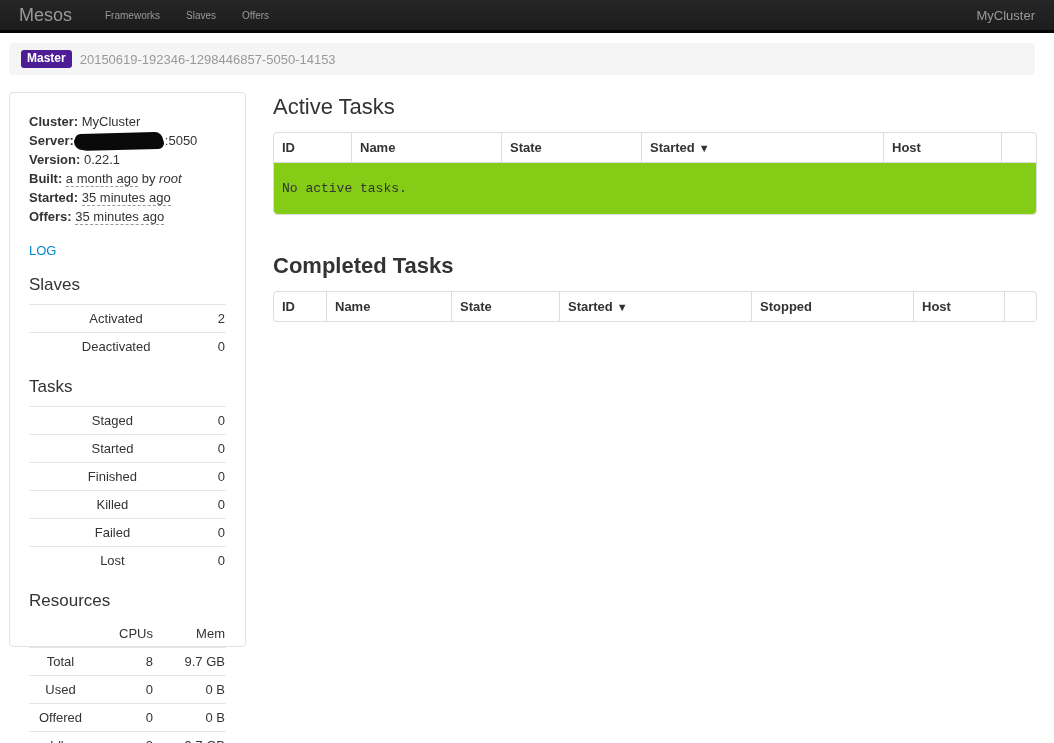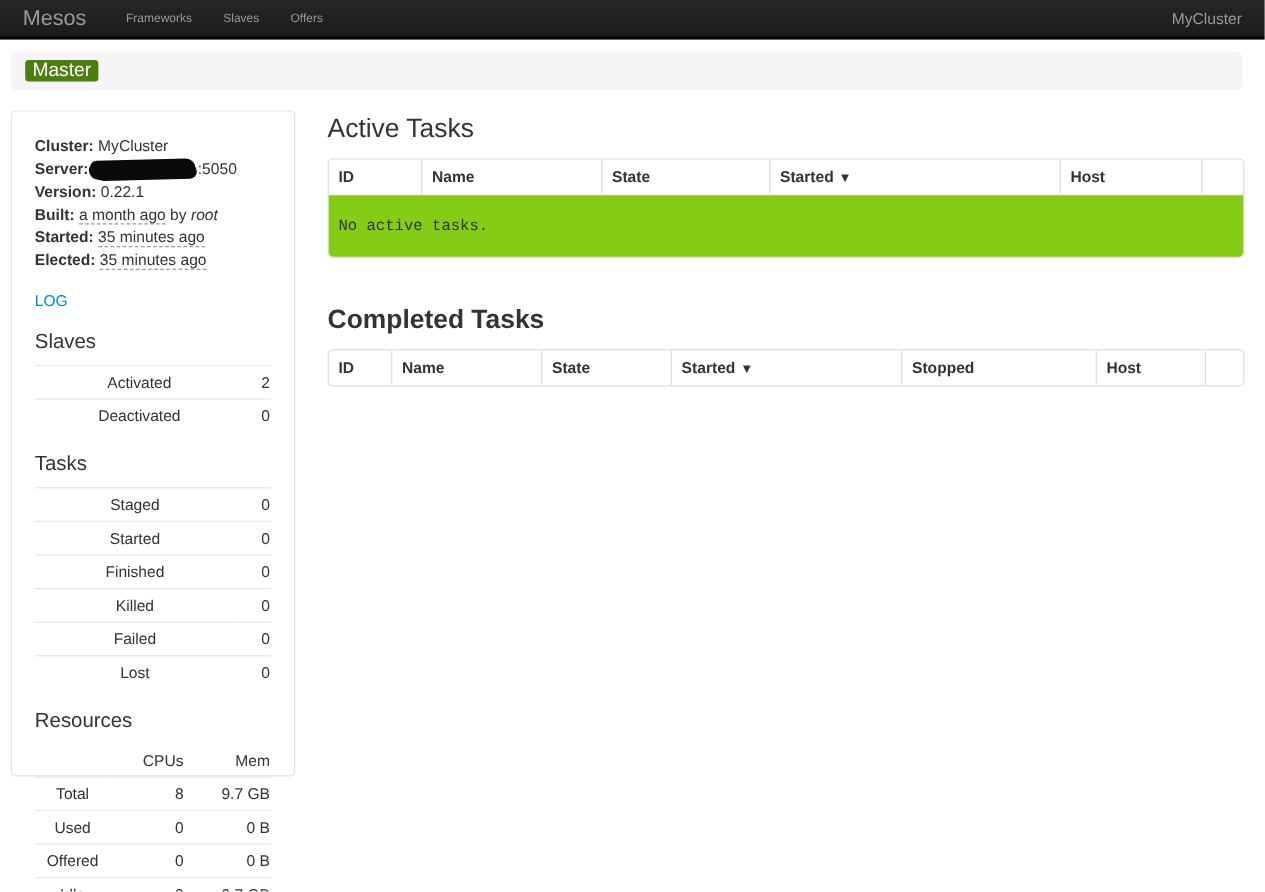--- a/index.html
+++ b/index.html
@@ -34,23 +34,23 @@
   
   .breadcrumb {
     margin: 10px 19px 0 9px;
     background: #f5f5f5;
     border-radius: 4px;
     padding: 7px 12px;
     color: #999999;
     display: flex; align-items: center;
   }
   .badge {
-    background: #4d7c0f; color: #ffffff;
+    background: #4c1d95; color: #ffffff;
     border-radius: 3px; padding: 2px 6px 3px;
-    font-size: 16px; font-weight: normal;
+    font-size: 12px; font-weight: bold;
     margin-right: 8px; line-height: 13px;
   }
 
   
   .layout { display: flex; margin: 17px 19px 0 9px; }
 
   
   .sidebar {
     width: 237px; min-width: 237px; height: 555px;
     border: 1px solid #e3e3e3; border-radius: 4px;
@@ -117,20 +117,21 @@
 <div class="navbar">
   <a class="brand">Mesos</a>
   <a class="nav-link">Frameworks</a>
   <a class="nav-link">Slaves</a>
   <a class="nav-link">Offers</a>
   <span class="nav-right">MyCluster</span>
 </div>
 
 <div class="breadcrumb">
   <span class="badge">Master</span>
+  <span>20150619-192346-1298446857-5050-14153</span>
 </div>
 
 <div class="layout">
 
   <div class="sidebar">
 
     <div class="info-line">
       <span class="info-label">Cluster:</span>
       <span>MyCluster</span>
     </div>
@@ -145,21 +146,21 @@
       <span class="info-label">Built:</span>
       <span class="dashed-underline">a month ago</span>
       <span>by</span>
       <span class="italic">root</span>
     </div>
     <div class="info-line">
       <span class="info-label">Started:</span>
       <span class="dashed-underline">35 minutes ago</span>
     </div>
     <div class="info-line">
-      <span class="info-label">Elected:</span>
+      <span class="info-label">Offers:</span>
       <span class="dashed-underline">35 minutes ago</span>
     </div>
 
     <a class="log-link">LOG</a>
 
     <h3 class="side-section-title">Slaves</h3>
     <table class="side-table">
       <tbody>
           <tr>
         <td>Activated</td>

